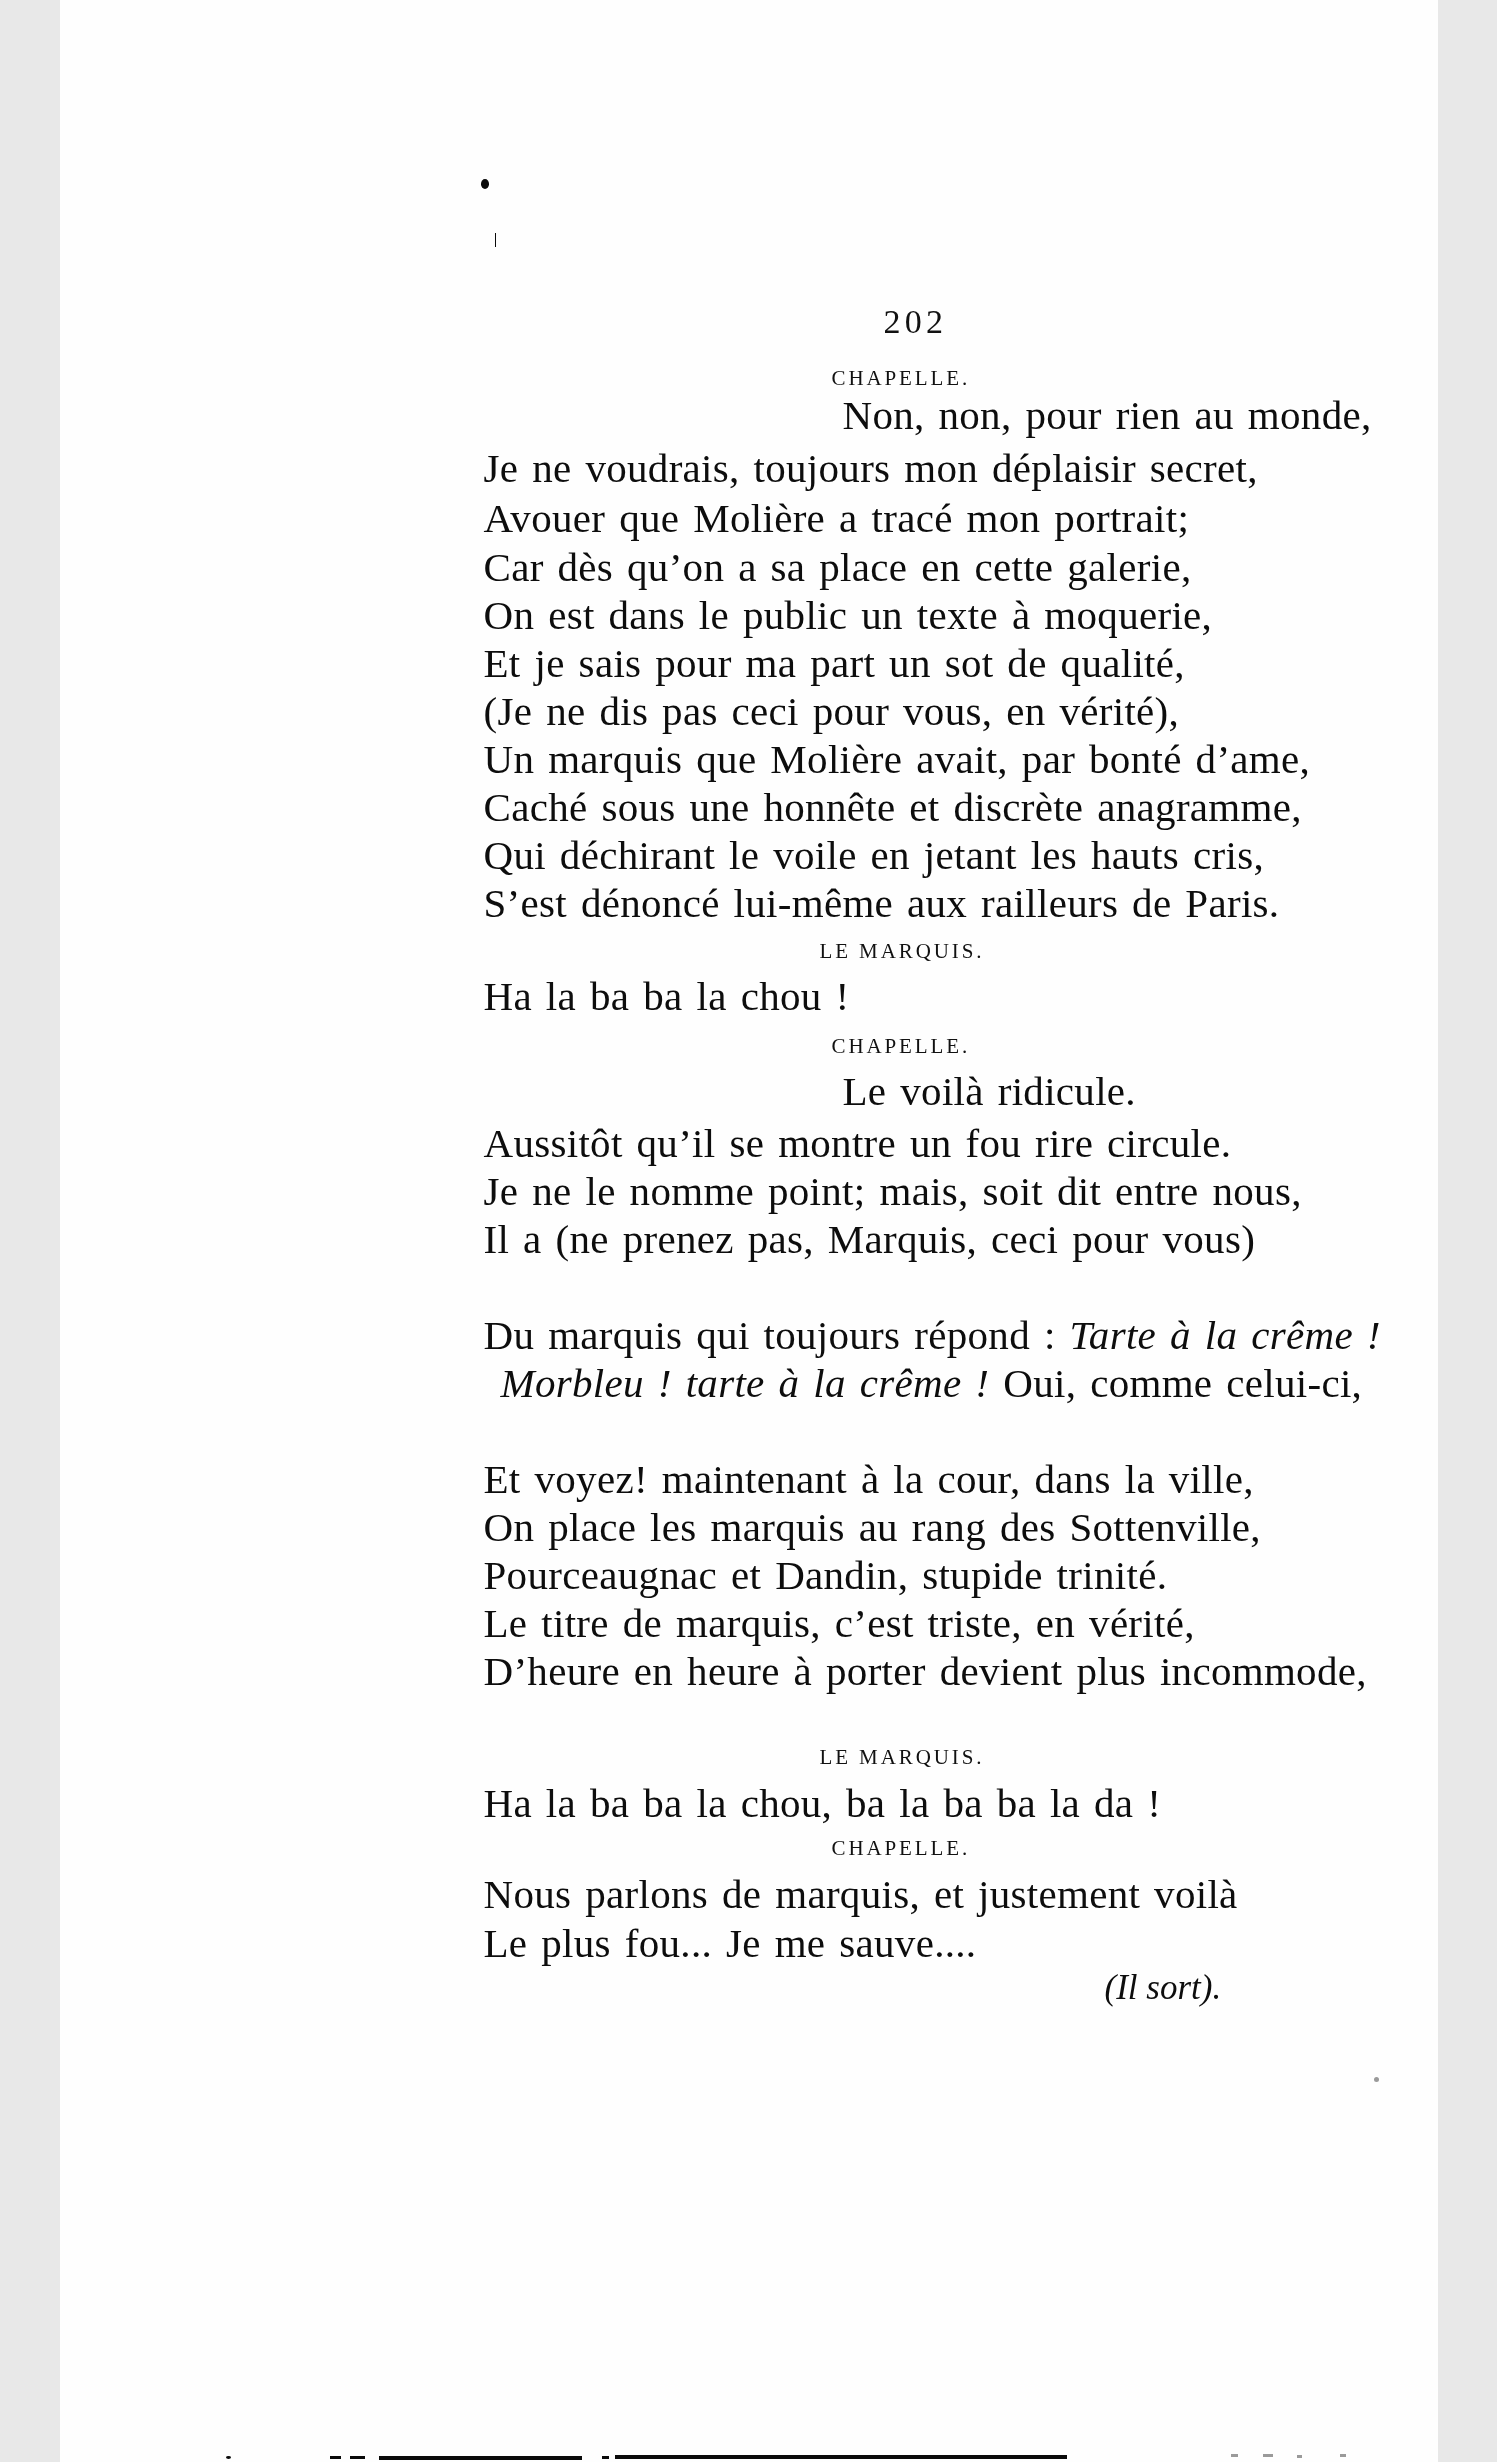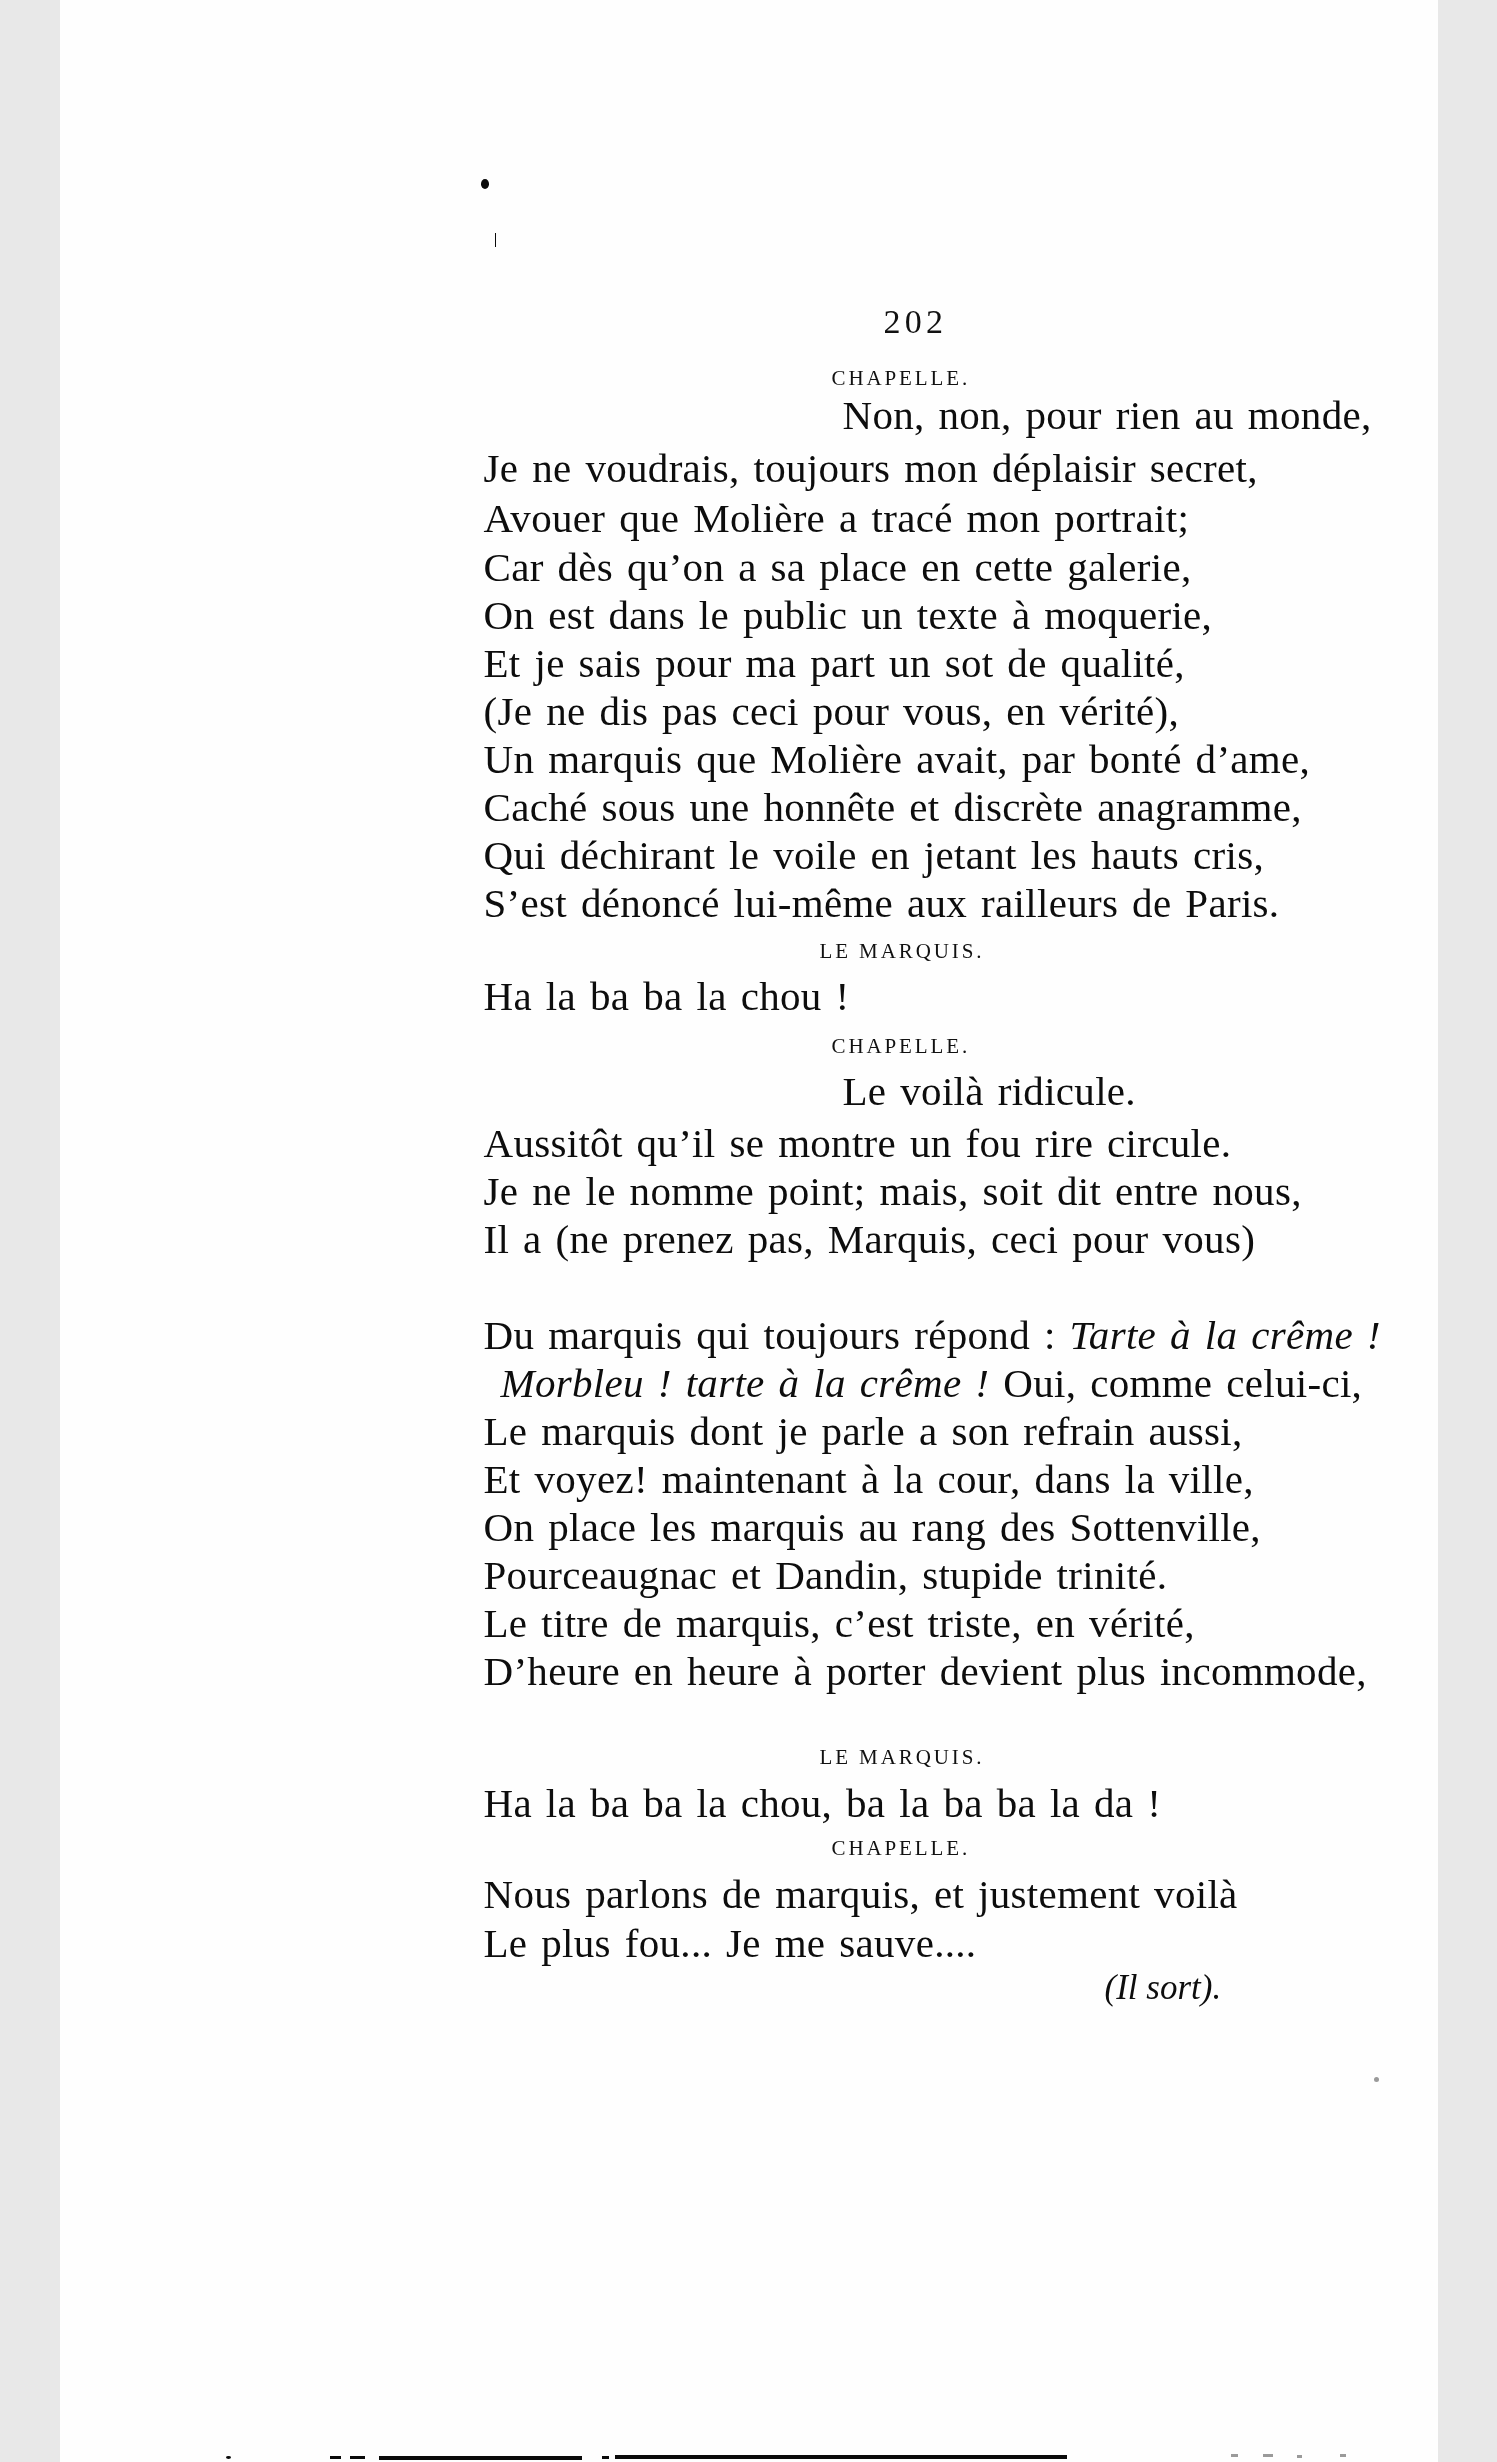--- a/index.html
+++ b/index.html
@@ -72,21 +72,20 @@
   <div class="speaker" style="left:760px; top:939px;">LE MARQUIS.</div>
   <div class="verse-line" style="left:424px; top:977px;">Ha la ba ba la chou !</div>
 
   <div class="speaker" style="left:772px; top:1034px;">CHAPELLE.</div>
   <div class="verse-line" style="left:783px; top:1072px;">Le voilà ridicule.</div>
   <div class="verse-line" style="left:424px; top:1124px;">Aussitôt qu’il se montre un fou rire circule.</div>
   <div class="verse-line" style="left:424px; top:1172px;">Je ne le nomme point; mais, soit dit entre nous,</div>
   <div class="verse-line" style="left:424px; top:1220px;">Il a (ne prenez pas, Marquis, ceci pour vous)</div>
   <div class="verse-line" style="left:424px; top:1316px;"><span>Du marquis qui toujours répond : </span><span class="italic">Tarte à la crême !</span></div>
   <div class="verse-line" style="left:424px; top:1364px;margin-left:17px;"><span class="italic">Morbleu ! tarte à la crême !</span><span> Oui, comme celui-ci,</span></div>
-  <div class="verse-line" style="left:424px; top:1412px;">Le marquis dont je parle a son refrain aussi,</div>
   <div class="verse-line" style="left:424px; top:1460px;">Et voyez! maintenant à la cour, dans la ville,</div>
   <div class="verse-line" style="left:424px; top:1508px;">On place les marquis au rang des Sottenville,</div>
   <div class="verse-line" style="left:424px; top:1556px;">Pourceaugnac et Dandin, stupide trinité.</div>
   <div class="verse-line" style="left:424px; top:1604px;">Le titre de marquis, c’est triste, en vérité,</div>
   <div class="verse-line" style="left:424px; top:1652px;">D’heure en heure à porter devient plus incommode,</div>
 
   <div class="speaker" style="left:760px; top:1745px;">LE MARQUIS.</div>
   <div class="verse-line" style="left:424px; top:1784px;">Ha la ba ba la chou, ba la ba ba la da !</div>
 
   <div class="speaker" style="left:772px; top:1836px;">CHAPELLE.</div>

